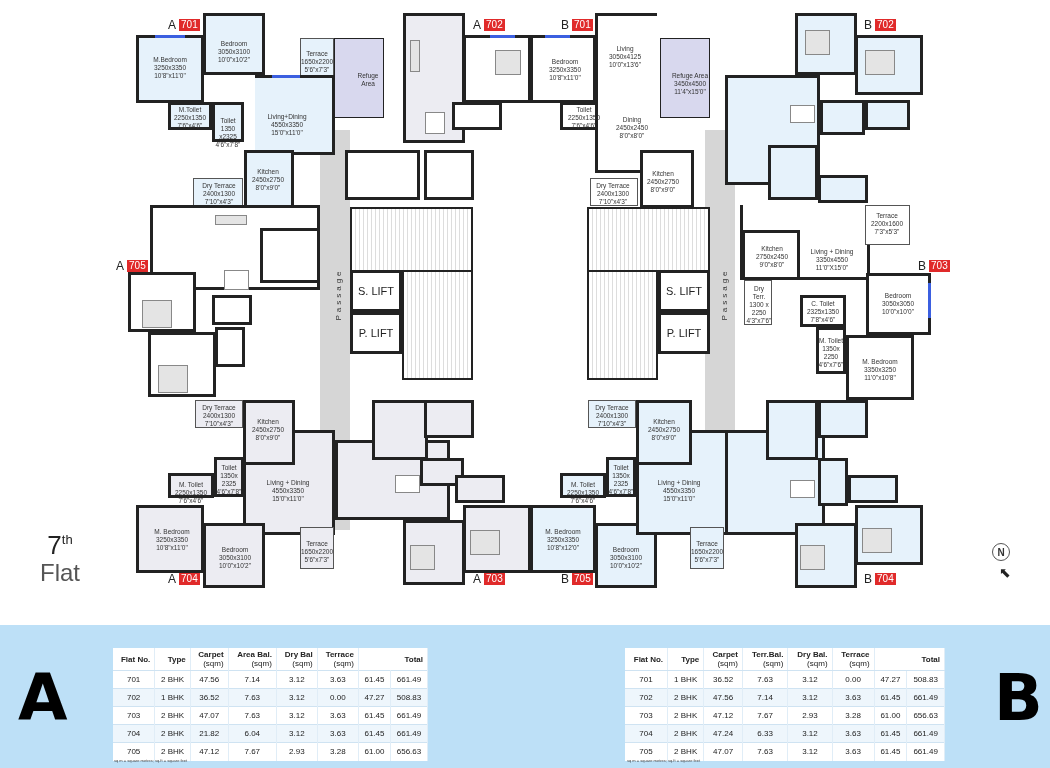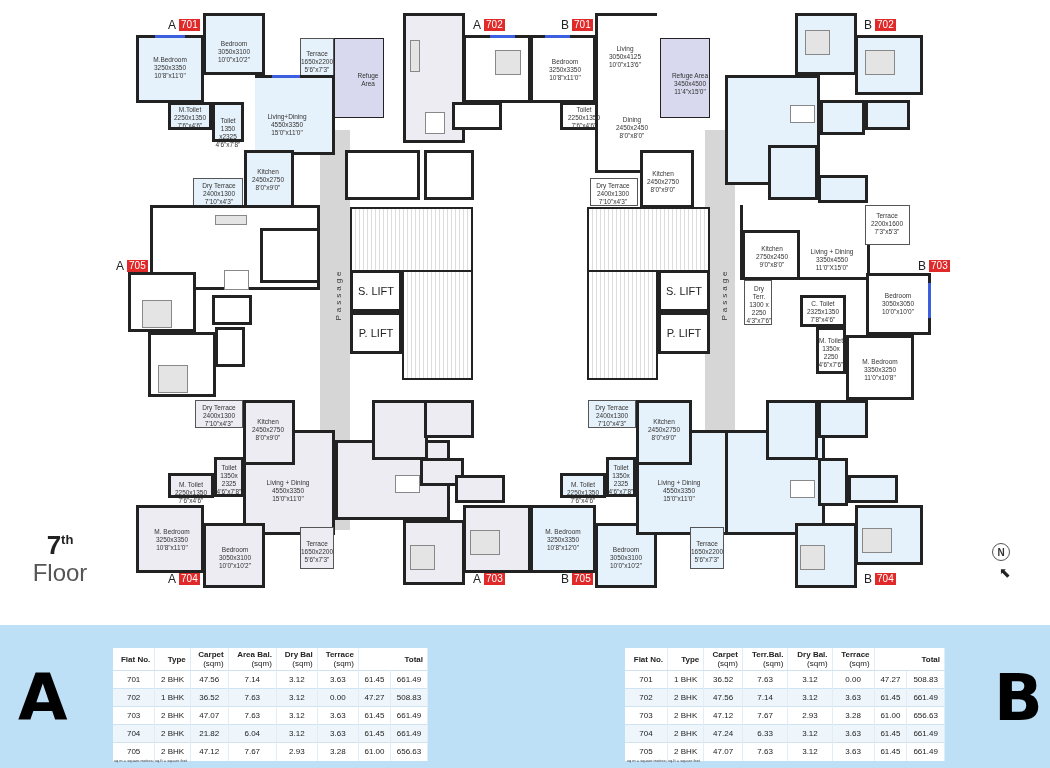--- a/index.html
+++ b/index.html
@@ -18,21 +18,21 @@
   .lift { position: absolute; border: 3px solid #222; background: #fff; font-size: 11px; color: #222; display: flex; align-items: center; justify-content: center; }
   .stair { position: absolute; border: 2px solid #222; background: repeating-linear-gradient(90deg, #fff 0 3px, #ddd 3px 4px); }
   .passage { position: absolute; font-size: 8px; color: #333; letter-spacing: 3px; transform: rotate(-90deg); transform-origin: center; white-space: nowrap; }
   .tag { position: absolute; display: flex; align-items: center; gap: 3px; font-size: 12px; color: #222; }
   .tag .wing { font-size: 12px; }
   .tag .no { background: #e02a2a; color: #fff; font-size: 10px; padding: 0 2px; line-height: 12px; }
   .window { position: absolute; background: #3b5fe0; }
   .furn { position: absolute; border: 1px solid #888; background: #e4e4e4; }
 
   .floor-label { position: absolute; left: 20px; top: 530px; width: 80px; text-align: center; }
-  .floor-num { font-size: 26px; font-weight: bold; color: #222; }
+  .floor-num { font-size: 26px; font-weight: normal; color: #222; }
   .floor-num sup { font-size: 13px; vertical-align: 10px; }
   .floor-word { font-size: 24px; color: #555; line-height: 24px; }
 
   .compass { position: absolute; left: 992px; top: 543px; width: 18px; height: 18px; border: 1px solid #555; border-radius: 50%; font-size: 10px; font-weight: bold; color: #333; display: flex; align-items: center; justify-content: center; }
   .compass-arrow { position: absolute; left: 999px; top: 565px; font-size: 14px; color: #222; transform: rotate(-45deg); }
 
   
   .bottom { position: absolute; left: 0; top: 625px; width: 1050px; height: 143px; background: #bde0f7; }
   .wing-letter { position: absolute; font-size: 64px; font-weight: bold; color: #000; font-family: "DejaVu Sans", sans-serif; }
   table.area { position: absolute; border-collapse: collapse; background: #fff; font-size: 8px; color: #222; }
@@ -330,21 +330,21 @@
         <span class="wing">B</span>
         <span class="no">705</span>
       </div>
     <div class="tag" style="left:864px;top:572px;">
         <span class="wing">B</span>
         <span class="no">704</span>
       </div>
 
     <div class="floor-label">
       <div class="floor-num"><span>7</span><sup>th</sup></div>
-      <div class="floor-word">Floor</div>
+      <div class="floor-word">Flat</div>
     </div>
 
     <div class="compass">N</div>
     <div class="compass-arrow">⬆</div>
   </div>
 
   <div class="bottom">
     <div class="wing-letter" style="left:18px;top:36px;">A</div>
     <div class="wing-letter" style="left:994px;top:36px;">B</div>
 

